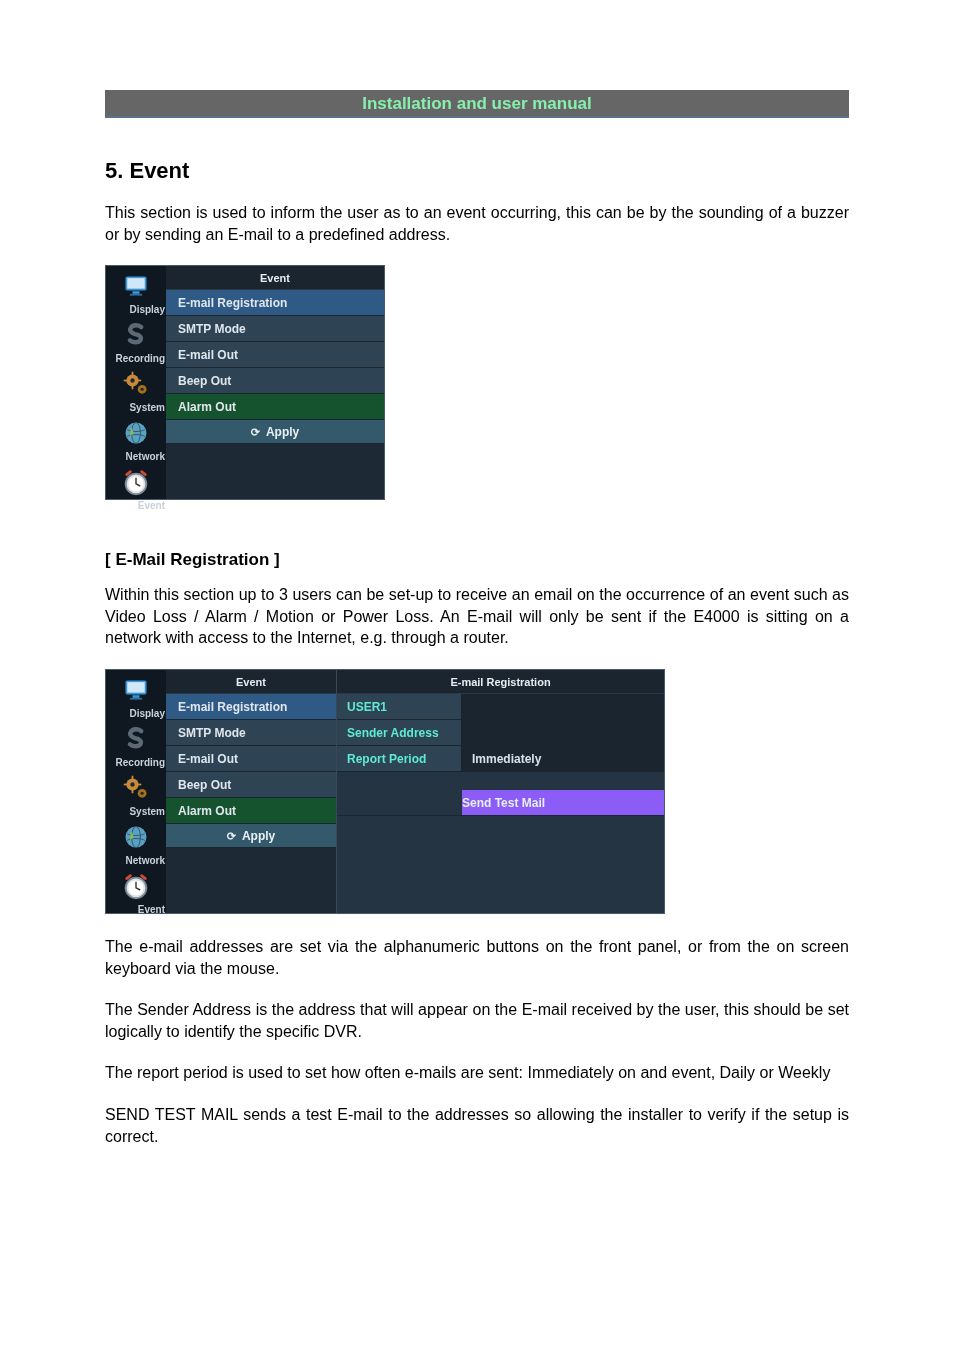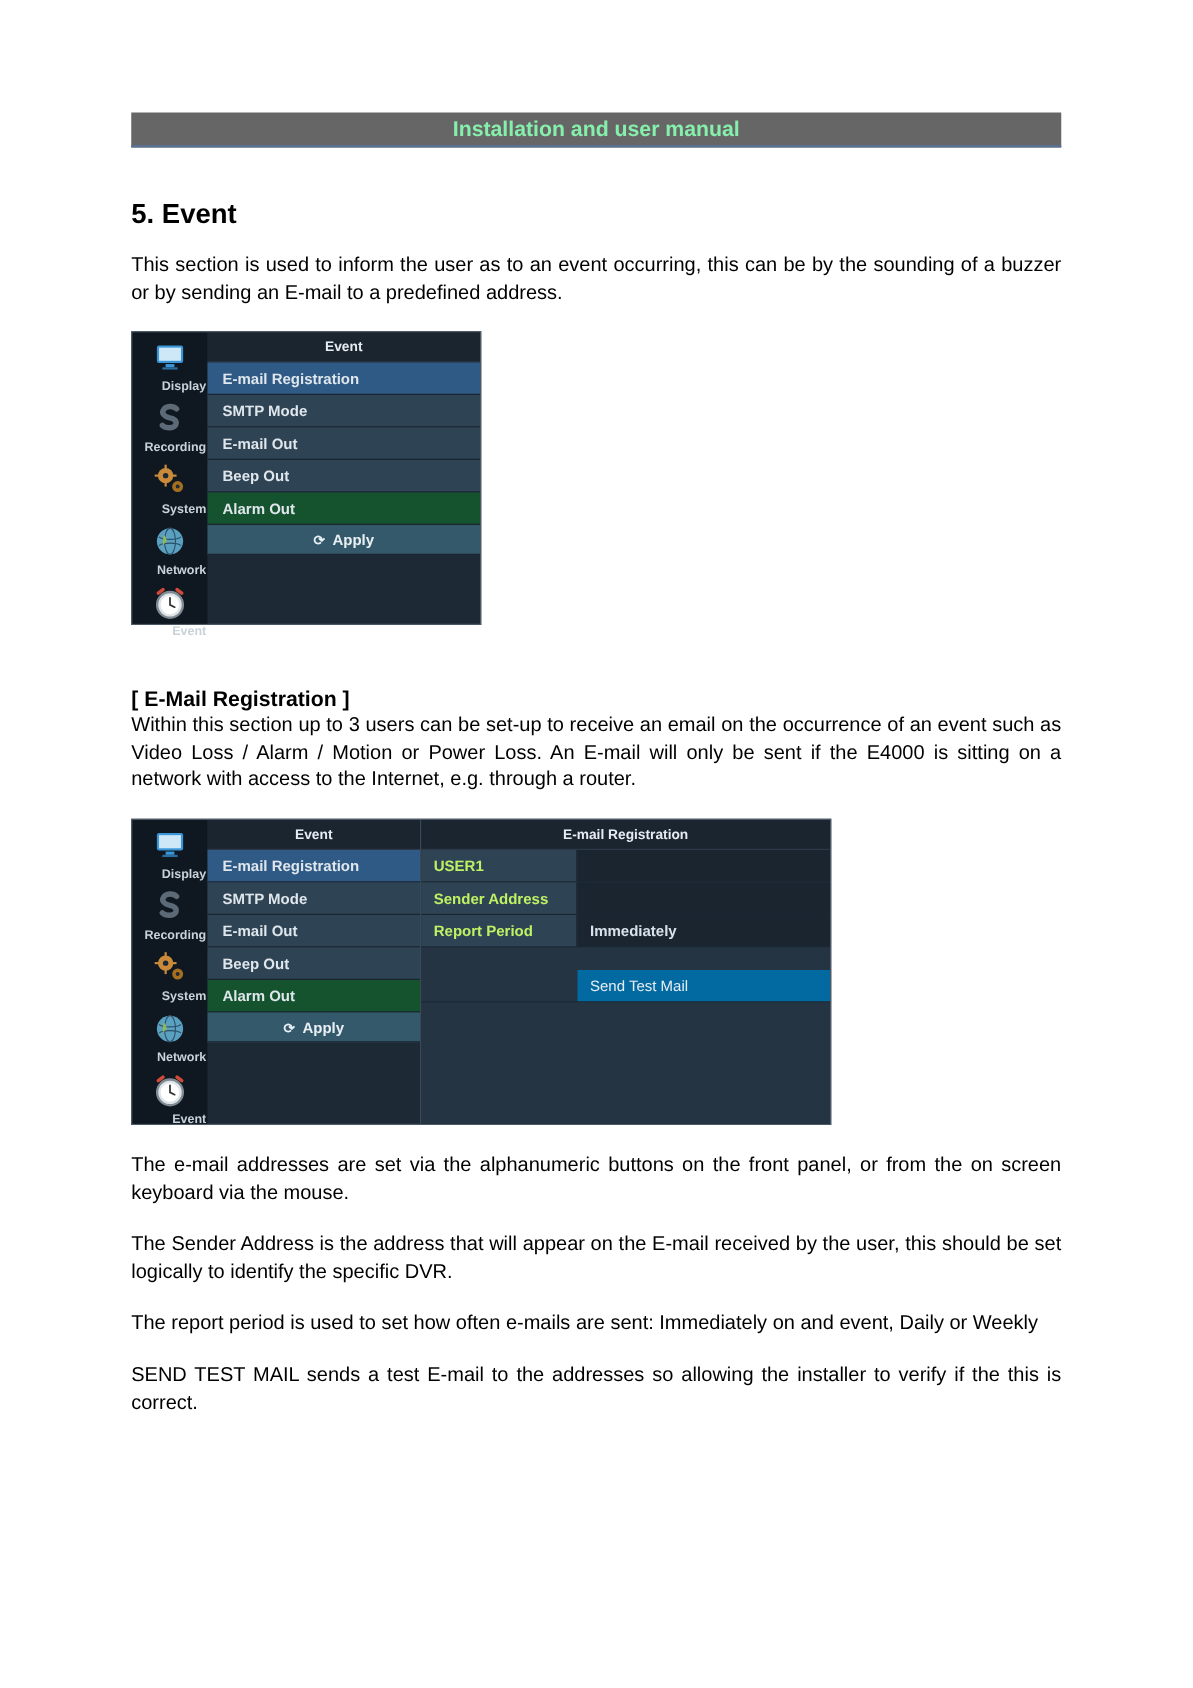--- a/index.html
+++ b/index.html
@@ -23,20 +23,21 @@
     margin-bottom: 40px;
   }
   h2.section {
     font-size: 22px;
     font-weight: bold;
     margin-bottom: 18px;
   }
   h3.sub {
     font-size: 17px;
     font-weight: bold;
+    margin-bottom: 14px;
   }
   p.body {
     font-size: 16px;
     line-height: 1.35;
     text-align: justify;
     margin-bottom: 20px;
   }
   
   .ui1 {
     display: flex;
@@ -140,21 +141,21 @@
     border-bottom: 1px solid #2b3946;
   }
   .detail-row {
     display: flex;
     height: 26px;
     border-bottom: 1px solid #1a2530;
   }
   .detail-label {
     width: 125px;
     background: #2e4354;
-    color: #bef264;
+    color: #5eead4;
     font-weight: bold;
     font-size: 12px;
     padding-left: 10px;
     line-height: 26px;
     border-right: 1px solid #1a2530;
   }
   .detail-val {
     flex: 1;
     background: #1a252f;
     cursor: text;
@@ -169,25 +170,24 @@
   }
   .gap-row { height: 18px; background: #253442; }
   .sendtest-row {
     display: flex;
     height: 26px;
     border-bottom: 1px solid #1a2530;
   }
   .sendtest-row .spacer { width: 125px; background: #253442; }
   .sendtest-row .btn {
     flex: 1;
-    background: #0369a1;
+    background: #8b5cf6;
     color: #e6edf2;
-    font-weight: normal;
-    font-size: 12px;
-    padding-left: 10px;
+    font-weight: bold;
+    font-size: 12px;
     line-height: 26px;
     cursor: pointer;
   }
   .detail-filler { flex: 1; background: #253442; }
 </style>
 </head>
 <body>
 
 <div class="header-bar">
   <span>Installation and user manual</span>
@@ -364,13 +364,13 @@
       <div class="spacer"></div>
       <div class="btn">Send Test Mail</div>
     </div>
     <div class="detail-filler"></div>
   </div>
 </div>
 
 <p class="body">The e-mail addresses are set via the alphanumeric buttons on the front panel, or from the on screen keyboard via the mouse.</p>
 <p class="body">The Sender Address is the address that will appear on the E-mail received by the user, this should be set logically to identify the specific DVR.</p>
 <p class="body">The report period is used to set how often e-mails are sent: Immediately on and event, Daily or Weekly</p>
-<p class="body">SEND TEST MAIL sends a test E-mail to the addresses so allowing the installer to verify if the this is correct.</p>
+<p class="body">SEND TEST MAIL sends a test E-mail to the addresses so allowing the installer to verify if the setup is correct.</p>
 
 </body></html>

